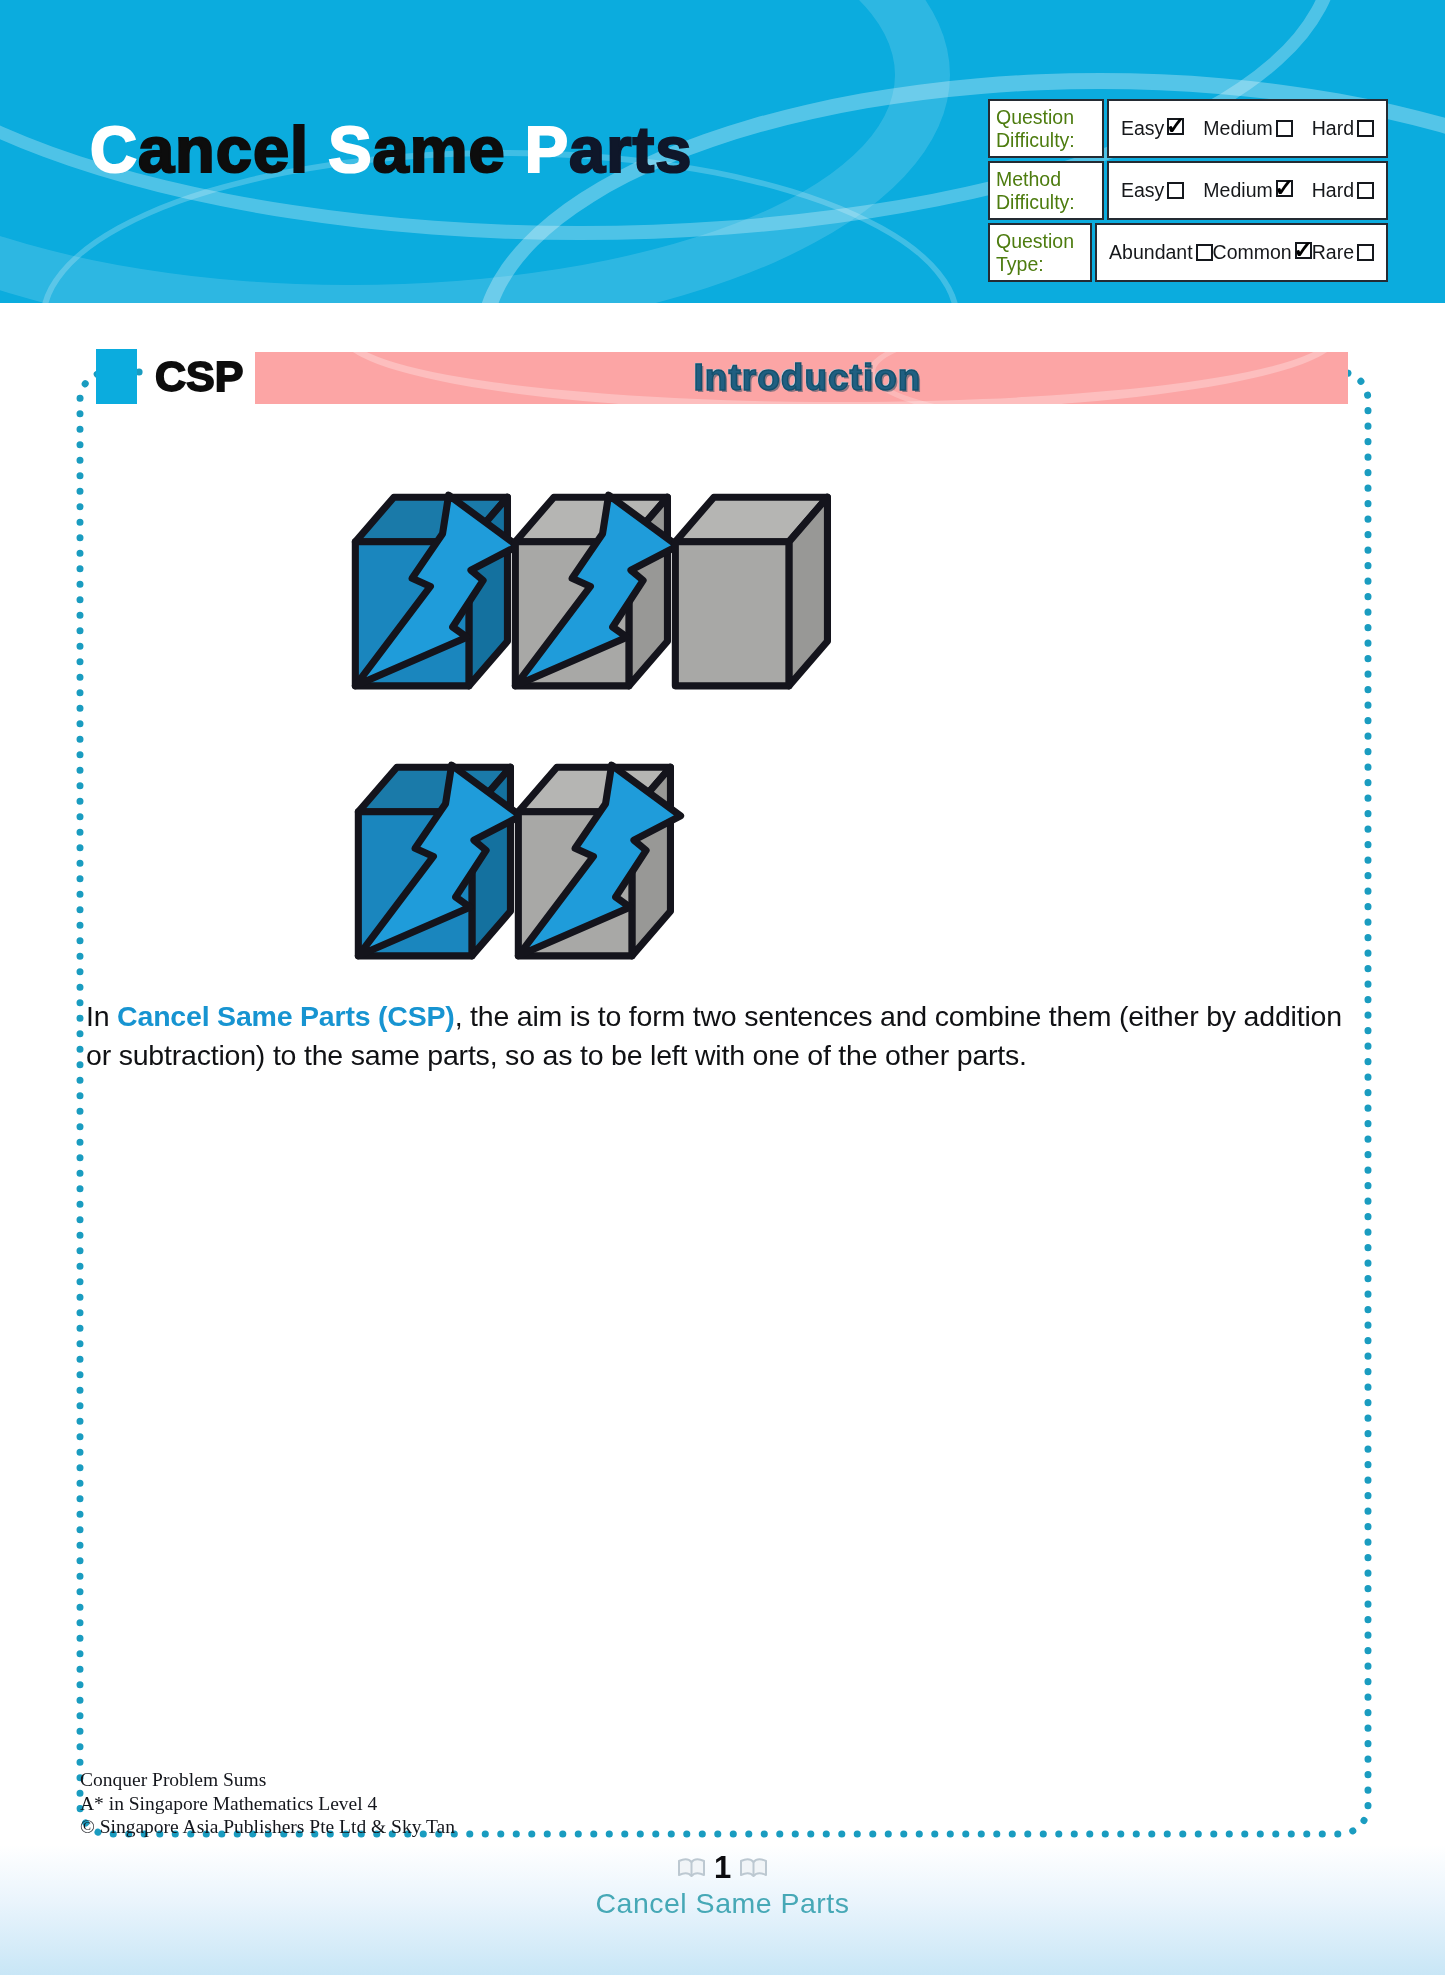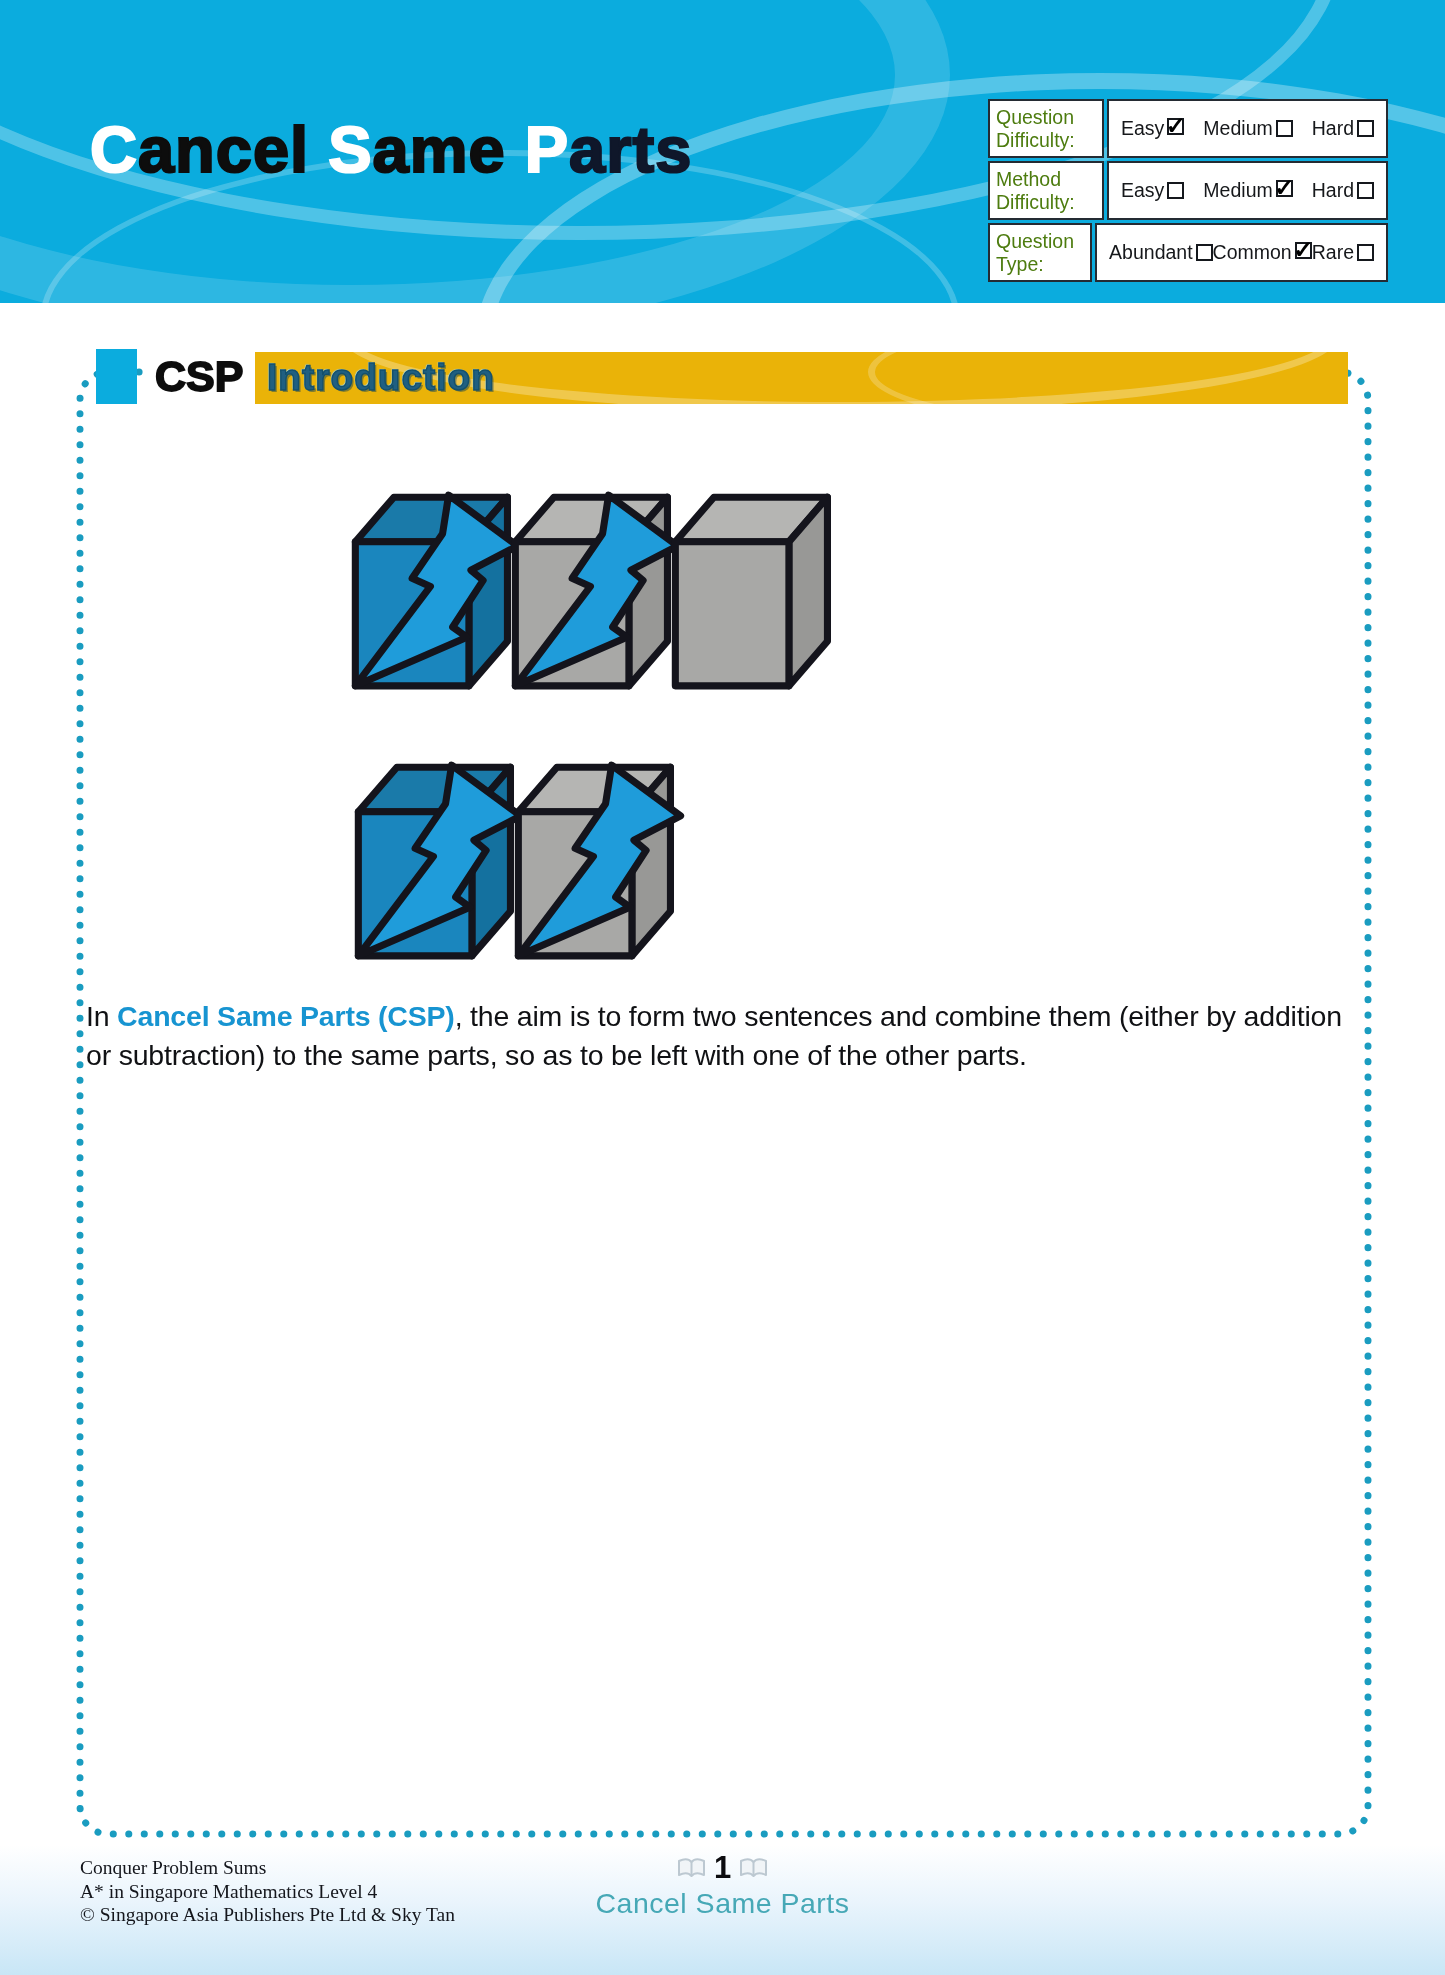--- a/index.html
+++ b/index.html
@@ -28,22 +28,22 @@
   .cbox.checked { font-size:24px; }
   .cbox.checked span, .cbox.checked { transform:translateY(-2px); }
 
   
   .dots-svg { position:absolute; left:0; top:0; z-index:1; pointer-events:none; }
 
   
   .csp-square { position:absolute; left:96px; top:349px; width:41px; height:55px; background:#0bacde; z-index:3; }
   .csp-badge { position:absolute; left:143px; top:349px; height:55px; padding:0 12px; background:#ffffff; z-index:3;
                display:flex; align-items:center; font-size:43px; font-weight:bold; color:#0d0d0d; -webkit-text-stroke:1.8px #0d0d0d; }
-  .intro-banner { position:absolute; left:250px; top:352px; width:1098px; height:52px; background:#eab308; overflow:hidden; z-index:2;
-                  display:flex; align-items:center; }
+  .intro-banner { position:absolute; left:250px; top:352px; width:1098px; height:52px; background:#fca5a5; overflow:hidden; z-index:2;
+                  display:flex; align-items:center;justify-content:center; }
   .intro-banner .arc1 { position:absolute; left:90px; top:-95px; width:1000px; height:155px; border-radius:50%; border:10px solid rgba(255,255,255,.28); }
   .intro-banner .arc2 { position:absolute; right:-120px; top:-40px; width:600px; height:120px; border-radius:50%; border:7px solid rgba(255,255,255,.22); }
   .intro-title { position:relative; margin-left:17px; font-size:37px; font-weight:bold; letter-spacing:1px; color:#205f81;
                  -webkit-text-stroke:1.4px #14506c; text-shadow:2px 2px 0 rgba(9,60,84,.45), -1px -1px 1px rgba(170,230,248,.9); }
 
   
   .figure { position:absolute; left:0; top:0; z-index:2; }
   .cube-row { position:absolute; display:flex; }
   .cube-row-0 { left:345px; top:483px; }
   .cube-row-1 { left:348px; top:753px; }
@@ -55,21 +55,21 @@
   .para-highlight { color:#1794d1; font-weight:bold; }
 
   
   .tip-box { position:absolute; left:88px; top:1752px; width:1272px; height:64px; background:#e9eef6; border-radius:4px; z-index:2;
              display:flex; align-items:center; padding-left:18px; font-size:27px; color:#101114; }
   .tip-label { font-weight:bold; margin-right:8px; }
 
   
   .footer-bg { position:absolute; left:0; top:1845px; width:1445px; height:130px;
                background:linear-gradient(180deg,#ffffff 0%, #e9f4fc 45%, #c8e6f6 100%); }
-  .imprint { position:absolute; left:80px; top:1856px; font-family:"Liberation Serif", serif; font-size:19.5px; line-height:23.5px; color:#14161c; z-index:2; }
+  .imprint { position:absolute; left:80px; top:1768px; font-family:"Liberation Serif", serif; font-size:19.5px; line-height:23.5px; color:#14161c; z-index:2; }
   .footer-center { position:absolute; left:0; top:1850px; width:100%; display:flex; flex-direction:column; align-items:center; gap:1px; z-index:2; }
   .pageno-row { display:flex; align-items:center; gap:7px; }
   .page-number { font-size:31px; font-weight:bold; color:#0c0c0f; }
   .chapter { font-size:28.5px; color:#46a8b6; letter-spacing:0.5px; }
 </style>
 </head>
 <body>
 
 <div class="page">
 

